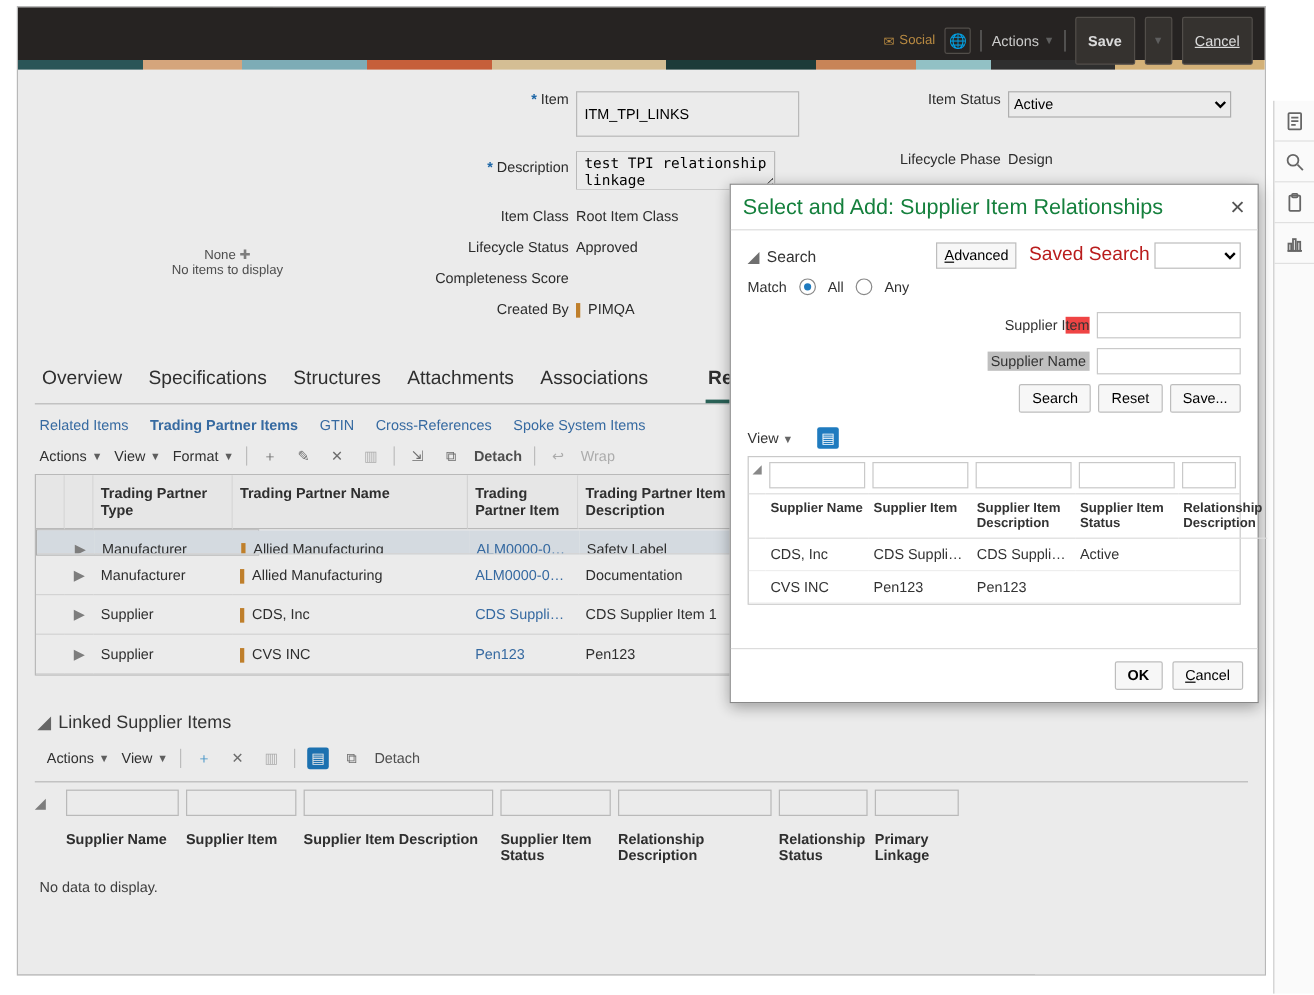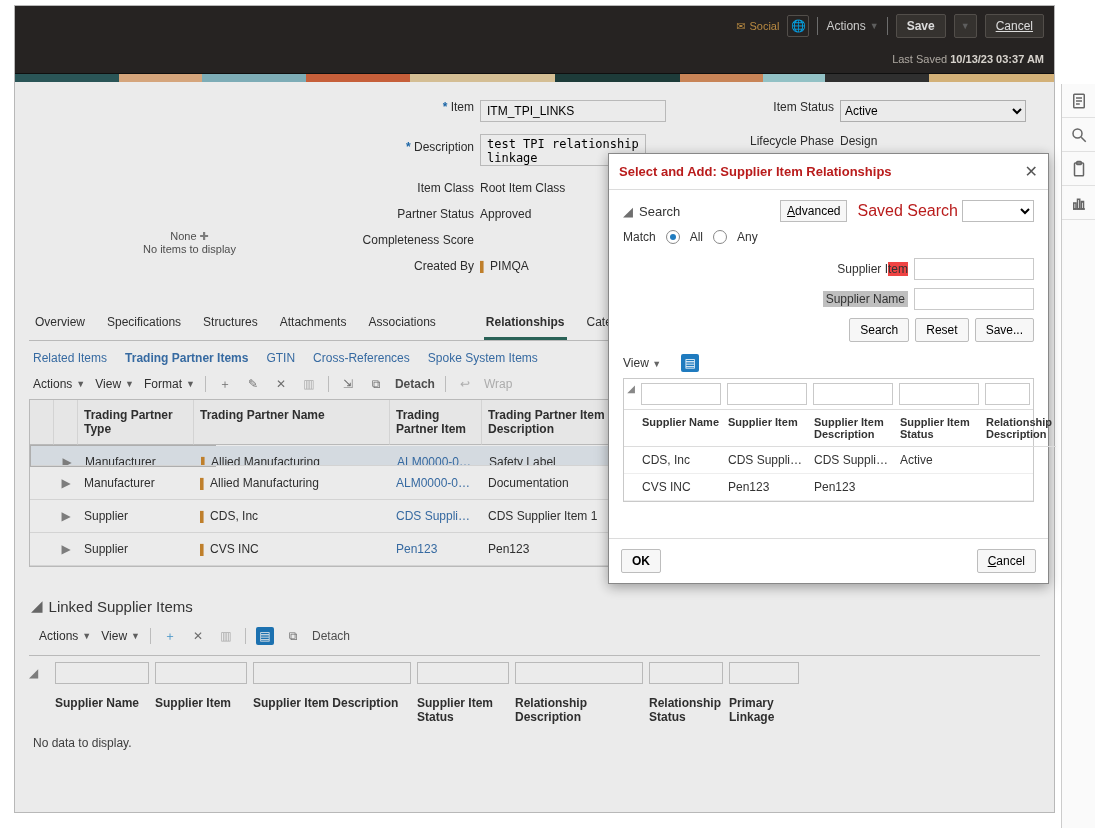--- a/index.html
+++ b/index.html
@@ -12,47 +12,47 @@
   .rightrail svg { stroke:#666; }
 
   .page { position:absolute; left:14px; top:5px; right:40px; bottom:16px; border:1px solid #b8b8b8; background:#fff; overflow:hidden; }
 
   
   .darkhdr { position:relative; height:44px; background:#2a2725; color:#e9e4de; padding:6px 12px; }
   .darkhdr .title { font-size:16px; font-weight:400; color:#dcd6cf; }
   .darkhdr .titlewrap { display:flex; align-items:center; gap:8px; }
   .darkhdr .star { color:#888; }
   .darkhdr .right { position:absolute; right:10px; top:8px; display:flex; align-items:center; gap:8px; }
-  .btn-dark { background:#3a3734; border:1px solid #5a5551; color:#eee; height:24px; padding:0 10px; border-radius:2px; font-size:12px; display:inline-flex; align-items:center; gap:6px; }
+  .btn-dark { background:#3a3734; border:1px solid #5a5551; color:#eee; height:40px; padding:0 10px; border-radius:2px; font-size:12px; display:inline-flex; align-items:center; gap:6px; }
   .btn-dark.save { font-weight:bold; }
   .btn-dark.split { padding:0 6px; }
   .social { color:#c99648; font-size:11px; display:inline-flex; align-items:center; gap:4px; }
   .globe { width:22px; height:22px; border:1px solid #5a5551; border-radius:2px; display:inline-flex; align-items:center; justify-content:center; color:#aaa; }
   .pipe { width:1px; height:18px; background:#777; }
   .actionslbl { color:#ddd; font-size:12px; display:inline-flex; align-items:center; gap:4px; }
 
   .substripe { height:24px; background:#2a2725; color:#bdb7b0; font-size:11px; text-align:right; padding:3px 10px; border-bottom:1px solid #111; }
   .substripe b { color:#e9e4de; font-weight:bold; }
 
   .colorbar { height:8px; background:linear-gradient(90deg,#2e5d5f 0 10%, #e8b487 10% 18%, #88bbc6 18% 28%, #d7683f 28% 38%, #e7cfa1 38% 52%, #20403e 52% 64%, #d9905f 64% 72%, #9fd2d6 72% 78%, #333 78% 88%, #e5c083 88% 100%); }
 
   
   .workarea { position:relative; padding:14px 14px 0 14px; }
   .lblcell { text-align:right; padding:4px 6px; color:#303030; font-size:12px; }
   .lblcell.req::before { content:"* "; color:#1f6fb5; font-weight:bold; }
   .valcell { padding:4px 0; font-size:12px; color:#303030; }
-  .fld { border:1px solid #c9c9c9; background:#fff; height:22px; padding:2px 6px; font-size:12px; width:186px; }
+  .fld { border:1px solid #c9c9c9; background:#fff; height:38px; padding:2px 6px; font-size:12px; width:186px; }
   .fld.txtarea { height:32px; width:166px; }
   .sel { border:1px solid #bdbdbd; height:22px; width:186px; font-size:12px; background:#fff; }
 
   .leftinfo { font-size:11px; color:#555; }
 
   
   .tabs { display:flex; gap:18px; border-bottom:1px solid #c9c9c9; padding:0 4px; margin-top:30px; }
-  .tab { padding:8px 2px; font-size:12px; color:#333; border-bottom:3px solid transparent; cursor:pointer; }
+  .tab { padding:8px 2px; font-size:16px; color:#333; border-bottom:3px solid transparent; cursor:pointer; }
   .tab.active { font-weight:bold; border-bottom-color:#2e6b5f;margin-left:28px; }
 
   
   .subtabs { display:flex; gap:18px; padding:10px 4px 4px 4px; font-size:12px; }
   .subtab { color:#3b73af; cursor:pointer; }
   .subtab.active { font-weight:bold; }
 
   
   .tbl-toolbar { display:flex; align-items:center; gap:10px; padding:6px 4px; font-size:12px; color:#333; }
   .tbl-toolbar .menu { display:inline-flex; align-items:center; gap:4px; cursor:pointer; }
@@ -82,21 +82,21 @@
   .ls-filters .fbox { border:1px solid #c9c9c9; height:22px; background:#fff; }
   .ls-head { display:grid; grid-template-columns: 20px 94px 92px 158px 92px 128px 74px 70px; gap:6px; font-weight:bold; font-size:12px; padding:6px 0; }
   .nodata { font-size:12px; color:#444; padding:6px 4px; }
 
   
   .overlay { position:absolute; inset:0; background:rgba(0,0,0,0.08); }
 
   
   .dlg { position:absolute; left:608px; top:153px; width:441px; background:#fff; border:1px solid #888; box-shadow:0 3px 12px rgba(0,0,0,.35); }
   .dlg-h { display:flex; align-items:center; justify-content:space-between; padding:8px 10px; border-bottom:1px solid #dcdcdc; }
-  .dlg-h .t { font-size:13px; font-weight:bold; color:#b91c1c; }
+  .dlg-h .t { font-size:18px; font-weight:normal; color:#15803d; }
   .dlg-close { font-size:16px; color:#555; cursor:pointer; }
   .dlg-body { padding:10px 14px 6px 14px; }
   .srow { display:flex; align-items:center; justify-content:space-between; margin-bottom:6px; }
   .srch-title { font-size:13px; color:#333; display:flex; align-items:center; gap:6px; }
   .srch-title .disc { color:#6f6f6f; }
   .advbtn { border:1px solid #bdbdbd; background:#f7f7f7; height:22px; padding:0 6px; font-size:12px; }
   .advbtn u { text-decoration:underline; }
   .saved { font-size:16px; color:#b91c1c; margin-left:6px; }
   .ssel { border:1px solid #bdbdbd; height:22px; width:72px; background:#fff; }
 
@@ -114,21 +114,21 @@
 
   .dlg-tool { display:flex; align-items:center; gap:10px; font-size:12px; padding:4px 0 6px 0; }
 
   .dlg-grid { border:1px solid #c9c9c9; }
   .dlg-filters, .dlg-head, .dlg-row { display:grid; grid-template-columns: 14px 86px 86px 86px 86px 1fr; }
   .dlg-filters > div { padding:4px 3px; border-bottom:1px solid #dcdcdc; }
   .dlg-filters .fbox { border:1px solid #c9c9c9; height:22px; background:#fff; }
   .dlg-head > div { font-size:11px; font-weight:bold; padding:6px 4px; border-bottom:1px solid #dcdcdc; }
   .dlg-row > div { font-size:12px; padding:6px 4px; border-bottom:1px solid #eee; overflow:hidden; white-space:nowrap; text-overflow:ellipsis; }
 
-  .dlg-foot { display:flex; justify-content:space-between; gap:8px; padding:10px 12px; border-top:1px solid #dcdcdc; margin-top:30px; }
+  .dlg-foot { display:flex; justify-content:flex-end; gap:8px; padding:10px 12px; border-top:1px solid #dcdcdc; margin-top:30px; }
 
   .caret { font-size:9px; color:#666; }
 </style>
 </head>
 <body>
 
 <div class="rightrail">
   <div class="ritem">
       <svg width="18" height="18" viewBox="0 0 24 24" fill="none" stroke-width="2">
         <rect x="5" y="3" width="14" height="18" rx="1"></rect>
@@ -178,24 +178,20 @@
           <span>Save</span>
         </button>
       <button class="btn-dark split">
           <span class="caret">▼</span>
         </button>
       <button class="btn-dark">
           <span style="text-decoration:underline;">Cancel</span>
         </button>
     </div>
   </div>
-  <div class="substripe">
-    <span>Last Saved</span>
-    <b>10/13/23 03:37 AM</b>
-  </div>
   <div class="colorbar"></div>
 
   <div class="workarea">
 
     <div style="display:flex;">
 
       <div style="width:360px; padding-top:50px;">
         <div style="text-align:center; margin-top:84px;" class="leftinfo">
           <span>None</span>
           <span style="color:#888;">✚</span>
@@ -212,21 +208,21 @@
         <div class="lblcell req" style="padding-top:10px;">Description</div>
         <div class="valcell"><textarea class="fld txtarea" style="">test TPI relationship linkage</textarea></div>
         <div class="lblcell">Lifecycle Phase</div>
         <div class="valcell">Design</div>
 
         <div class="lblcell">Item Class</div>
         <div class="valcell">Root Item Class</div>
         <div></div>
           <div></div>
 
-        <div class="lblcell">Partner Status</div>
+        <div class="lblcell">Lifecycle Status</div>
         <div class="valcell">Approved</div>
         <div></div>
           <div></div>
 
         <div class="lblcell">Completeness Score</div>
         <div class="valcell"></div>
         <div></div>
           <div></div>
 
         <div class="lblcell">Created By</div>

